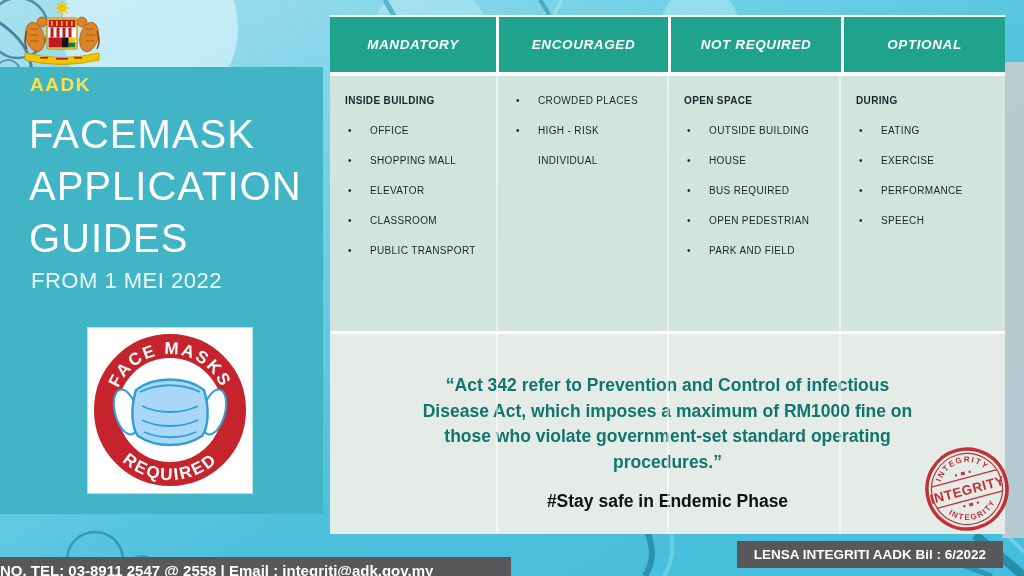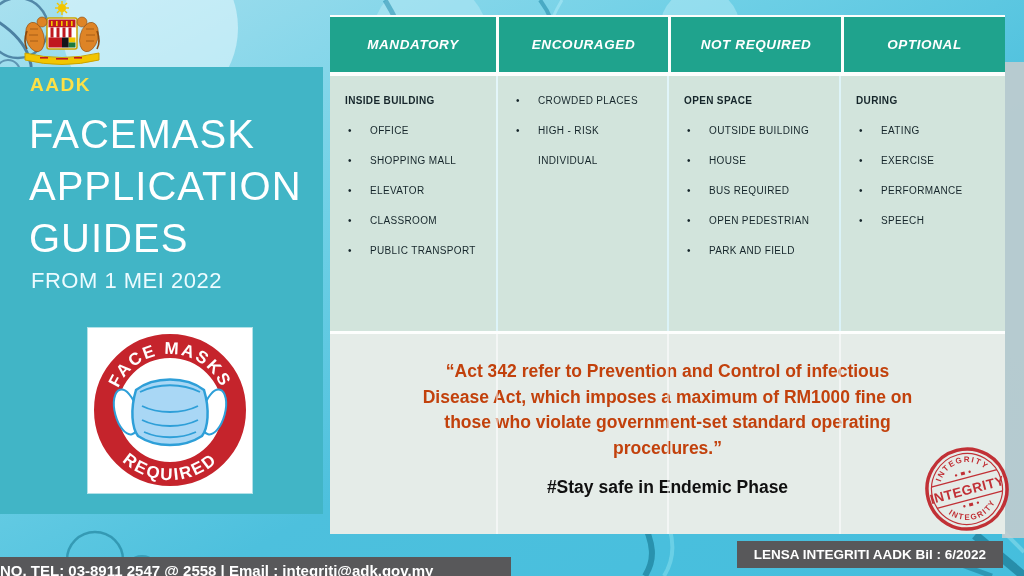--- a/index.html
+++ b/index.html
@@ -38,22 +38,22 @@
   .cat{font-weight:bold;}
   .cat:empty{display:none;}
   .item{display:flex;}
   .bullet{width:25px;flex:0 0 25px;padding-left:3px;}
   .txt{flex:1;}
 
   
   .tquote{position:relative;height:200px;background:var(--quote-gray);}
   .qdiv{position:absolute;top:0;bottom:0;width:2px;background:rgba(255,255,255,.55);}
   #qd1{left:166px;} #qd2{left:337px;} #qd3{left:509px;}
-  .qtext{width:505px;margin:0 auto;padding-top:25px;text-align:center;
-         font-size:17.5px;line-height:25.5px;font-weight:bold;color:#c2410c;}
+  .qtext{width:505px;margin:0 auto;padding-top:39px;text-align:center;
+         font-size:17.5px;line-height:25.5px;font-weight:bold;color:#0f766e;}
   .qtag{margin-top:16px;text-align:center;font-size:17.5px;font-weight:bold;color:#101010;}
 
   
   #stamp{left:923px;top:445px;width:88px;height:88px;transform:rotate(-15deg);opacity:.93;}
 
   
   .bar{top:541px;height:27px;background:var(--bar-gray);color:#fff;font-weight:bold;
        line-height:27px;white-space:nowrap;}
   #bar-contact{left:0;width:511px;font-size:15px;margin-top:16px;}
   #bar-issue{left:737px;width:266px;font-size:13.5px;text-align:center;}

